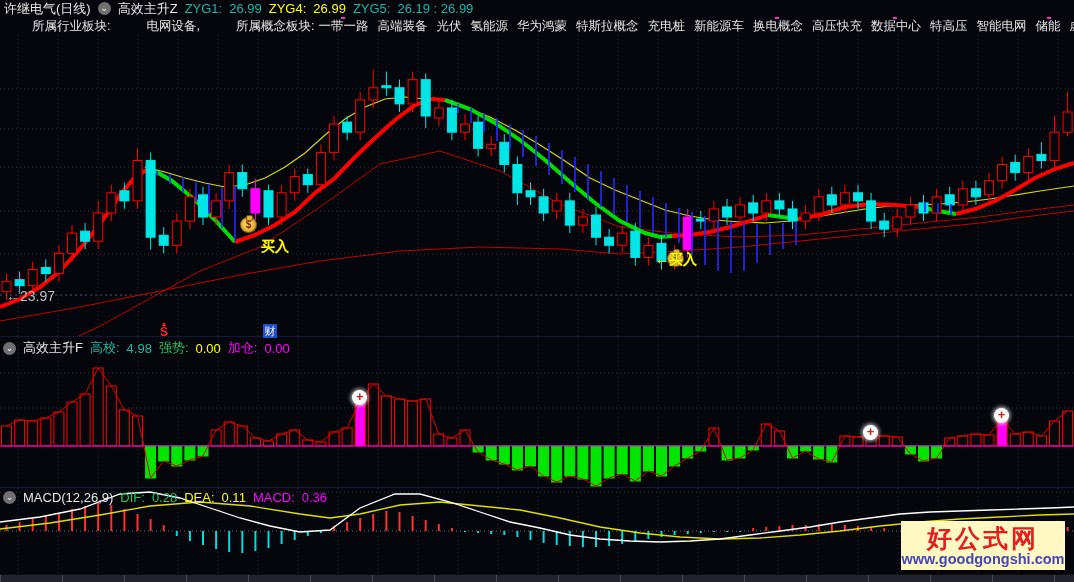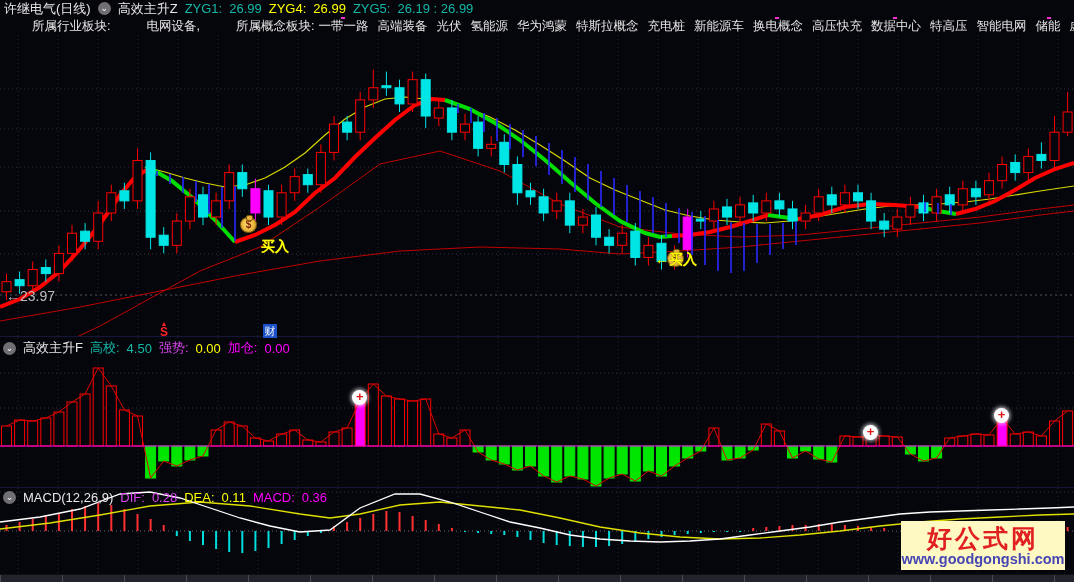--- a/index.html
+++ b/index.html
@@ -6,21 +6,21 @@
   body{width:1074px;height:582px;position:relative;overflow:hidden;
        font-family:"Liberation Sans","DejaVu Sans",sans-serif;}
   #stage{position:absolute;inset:0;background:#05050c;}
   .titlebar{position:absolute;left:0;top:0;width:1074px;height:17px;display:flex;align-items:center;
             gap:7px;padding-left:4px;font-size:13px;white-space:nowrap;z-index:30;background:#05050c;}
   .tagsbar{position:absolute;left:0;top:17px;width:1074px;height:18px;display:flex;align-items:center;
            font-size:12.5px;color:#e6e6e6;white-space:nowrap;overflow:hidden;z-index:30;background:#05050c;}
   .tagsbar .pfx{margin-right:4px;padding-left:32px;}
   .tag{margin-right:9px;position:relative;cursor:pointer;}
   .tag.hot:before{content:"";position:absolute;left:45%;top:-4px;width:4px;height:4px;background:#ff2ad4;}
-  .w{color:#e8e8e8}.r{color:#14b8a6}.y{color:#ffff00}.m{color:#ff00ff}.gy{color:#d946ef}
+  .w{color:#e8e8e8}.r{color:#14b8a6}.y{color:#ffff00}.m{color:#ff00ff}.gy{color:#22c55e}
   .circ-icon{width:13px;height:13px;border-radius:50%;background:#6f6f74;color:#fff;font-size:9px;
              line-height:13px;text-align:center;display:inline-block;flex:0 0 auto;}
   .panel{position:absolute;left:0;width:1074px;}
   #main-chart{top:35px;height:301px;border-bottom:1px solid #16163a;}
   #panel2{top:337px;height:150px;border-bottom:1px solid #16163a;}
   #macd-panel{top:488px;height:86px;}
   .phead{position:absolute;left:0;display:flex;align-items:center;gap:7px;padding-left:3px;
          font-size:13px;white-space:nowrap;z-index:25;}
   #p2head{top:339px;}
   #macdhead{top:490px;}
@@ -333,21 +333,21 @@
   <div class="marker s-mark" style="left:160px;top:320px;">
     <span class="ar">▲</span>
     <span>S</span>
   </div>
   <div class="marker cai" style="left:263px;top:324px;">财</div>
 
   <div class="phead" id="p2head">
     <span class="circ-icon">⌄</span>
     <span class="w">高效主升F</span>
     <span class="r">高校:</span>
-    <span class="r">4.50</span>
+    <span class="r">4.98</span>
     <span class="gy">强势:</span>
     <span class="y">0.00</span>
     <span class="m">加仓:</span>
     <span class="m">0.00</span>
   </div>
   <div id="panel2" class="panel">
     <svg id="p2-svg" width="1074" height="150">
         <line x1="18" y1="0" x2="18" y2="150" stroke="#242430" stroke-width="1" stroke-dasharray="1,3"></line>
         <line x1="58" y1="0" x2="58" y2="150" stroke="#242430" stroke-width="1" stroke-dasharray="1,3"></line>
         <line x1="98" y1="0" x2="98" y2="150" stroke="#242430" stroke-width="1" stroke-dasharray="1,3"></line>

